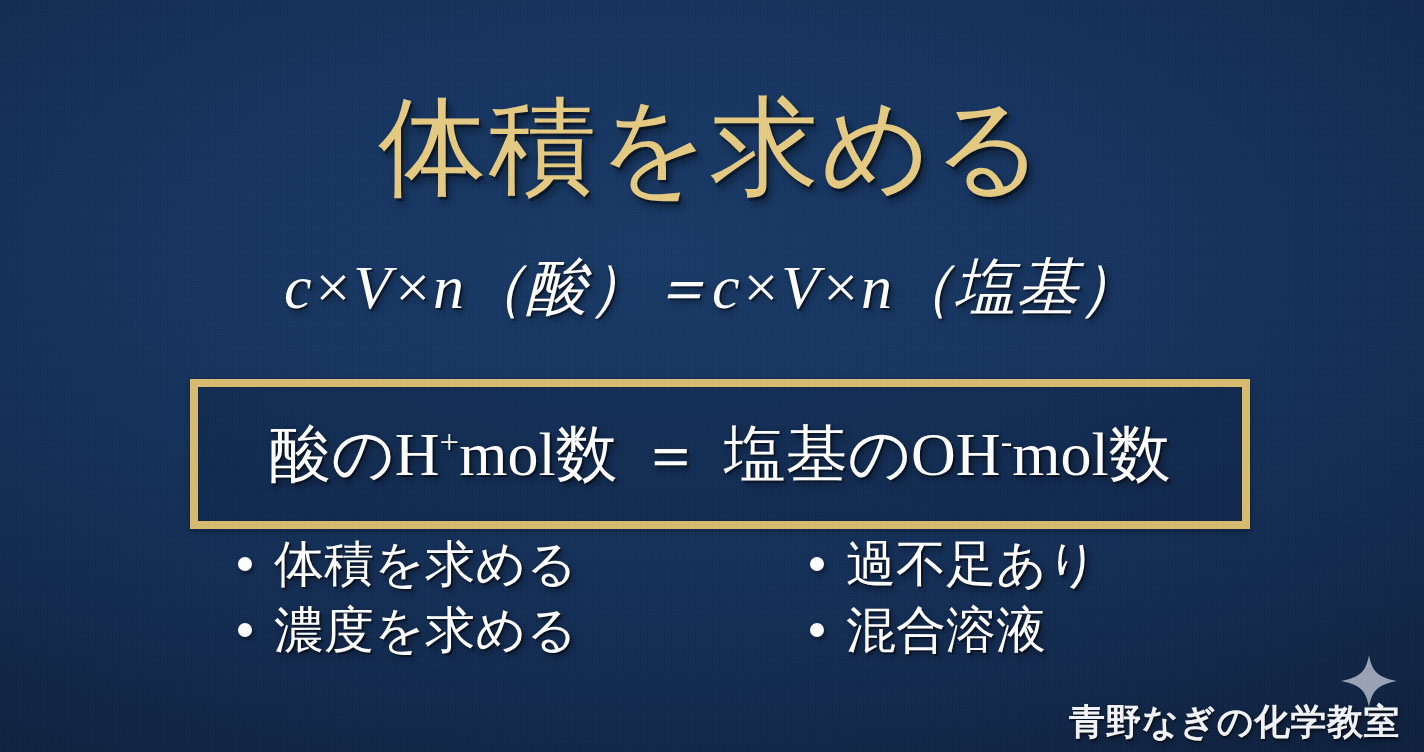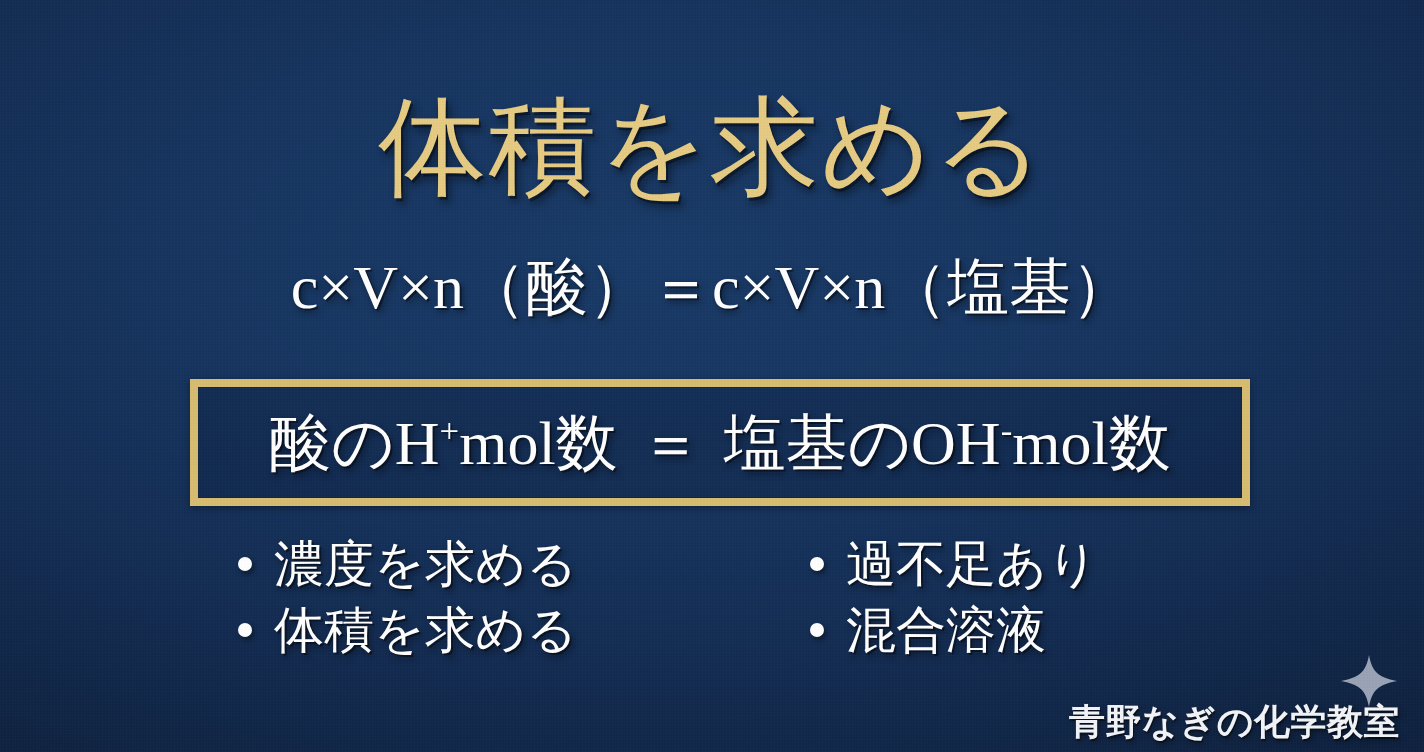--- a/index.html
+++ b/index.html
@@ -62,29 +62,30 @@
     width: 100%;
     text-align: center;
     color: #ffffff;
     font-size: 62px;
     line-height: 1.15;
     letter-spacing: 0px;
     text-shadow:
       2px 2px 0 rgba(0,0,0,.42),
       3px 4px 7px rgba(0,0,0,.45);
     white-space: nowrap;
+    font-style: italic;
   }
 
   
   .gold-box {
     position: absolute;
     left: 190px;
     top: 379px;
     width: 1060px;
-    height: 127px;
+    height: 150px;
     box-sizing: border-box;
     border: 8px solid #d8bd70;
     background: rgba(12, 30, 58, 0.30);
     box-shadow:
       inset 0 0 0 1px rgba(20,38,66,.85),
       0 2px 7px rgba(0,0,0,.35);
   }
   .gold-box-inner {
     position: absolute;
     inset: 0;
@@ -188,25 +189,25 @@
         <span>酸のH</span><sup>+</sup><span>mol数</span><span class="eq-gap"></span><span>＝</span><span class="eq-gap"></span><span>塩基のOH</span><sup>-</sup><span>mol数</span>
       </div>
     </div>
   </div>
 
   <div class="bullets">
 
     <div class="bullet-col left">
       <div class="bullet-item">
         <span class="bullet-dot"></span>
+        <span>体積を求める</span>
+      </div>
+      <div class="bullet-item">
+        <span class="bullet-dot"></span>
         <span>濃度を求める</span>
-      </div>
-      <div class="bullet-item">
-        <span class="bullet-dot"></span>
-        <span>体積を求める</span>
       </div>
     </div>
 
     <div class="bullet-col right">
       <div class="bullet-item">
         <span class="bullet-dot"></span>
         <span>過不足あり</span>
       </div>
       <div class="bullet-item">
         <span class="bullet-dot"></span>

